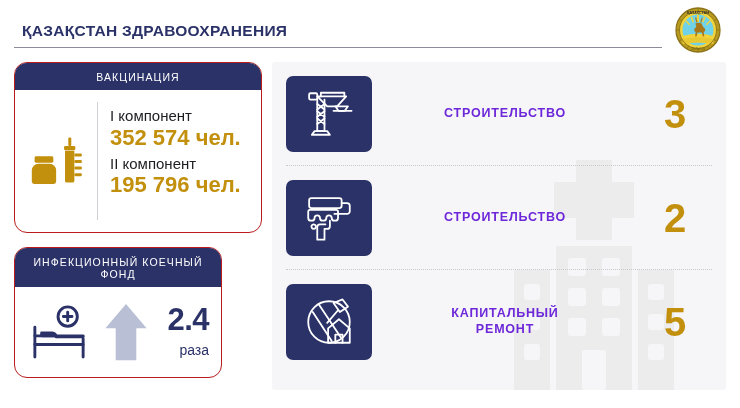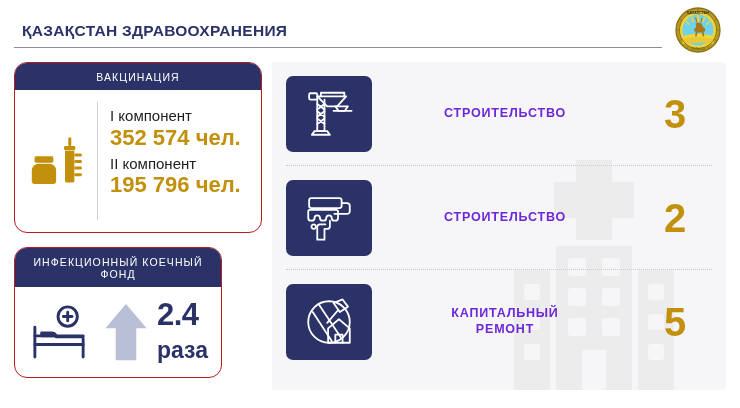--- a/index.html
+++ b/index.html
@@ -142,35 +142,35 @@
 
   #arrow-wrap {
     flex: 0 0 62px;
     display: flex;
     align-items: center;
     justify-content: center;
   }
 
   #bed-stats {
     flex: 1;
-    text-align: left;
+    text-align: right;
     padding-right: 4px;
   }
 
   #bed-value {
     font-size: 31px;
     font-weight: bold;
     color: #2b3268;
     line-height: 1;
     letter-spacing: -0.5px;
   }
 
   #bed-unit {
-    font-size: 23px;
-    font-weight: bold;
+    font-size: 14px;
+    font-weight: normal;
     color: #2b3268;
     line-height: 1.3;
     margin-top: 6px;
   }
 
   
   #right-panel {
     position: absolute;
     left: 272px; top: 62px;
     width: 454px; height: 328px;

